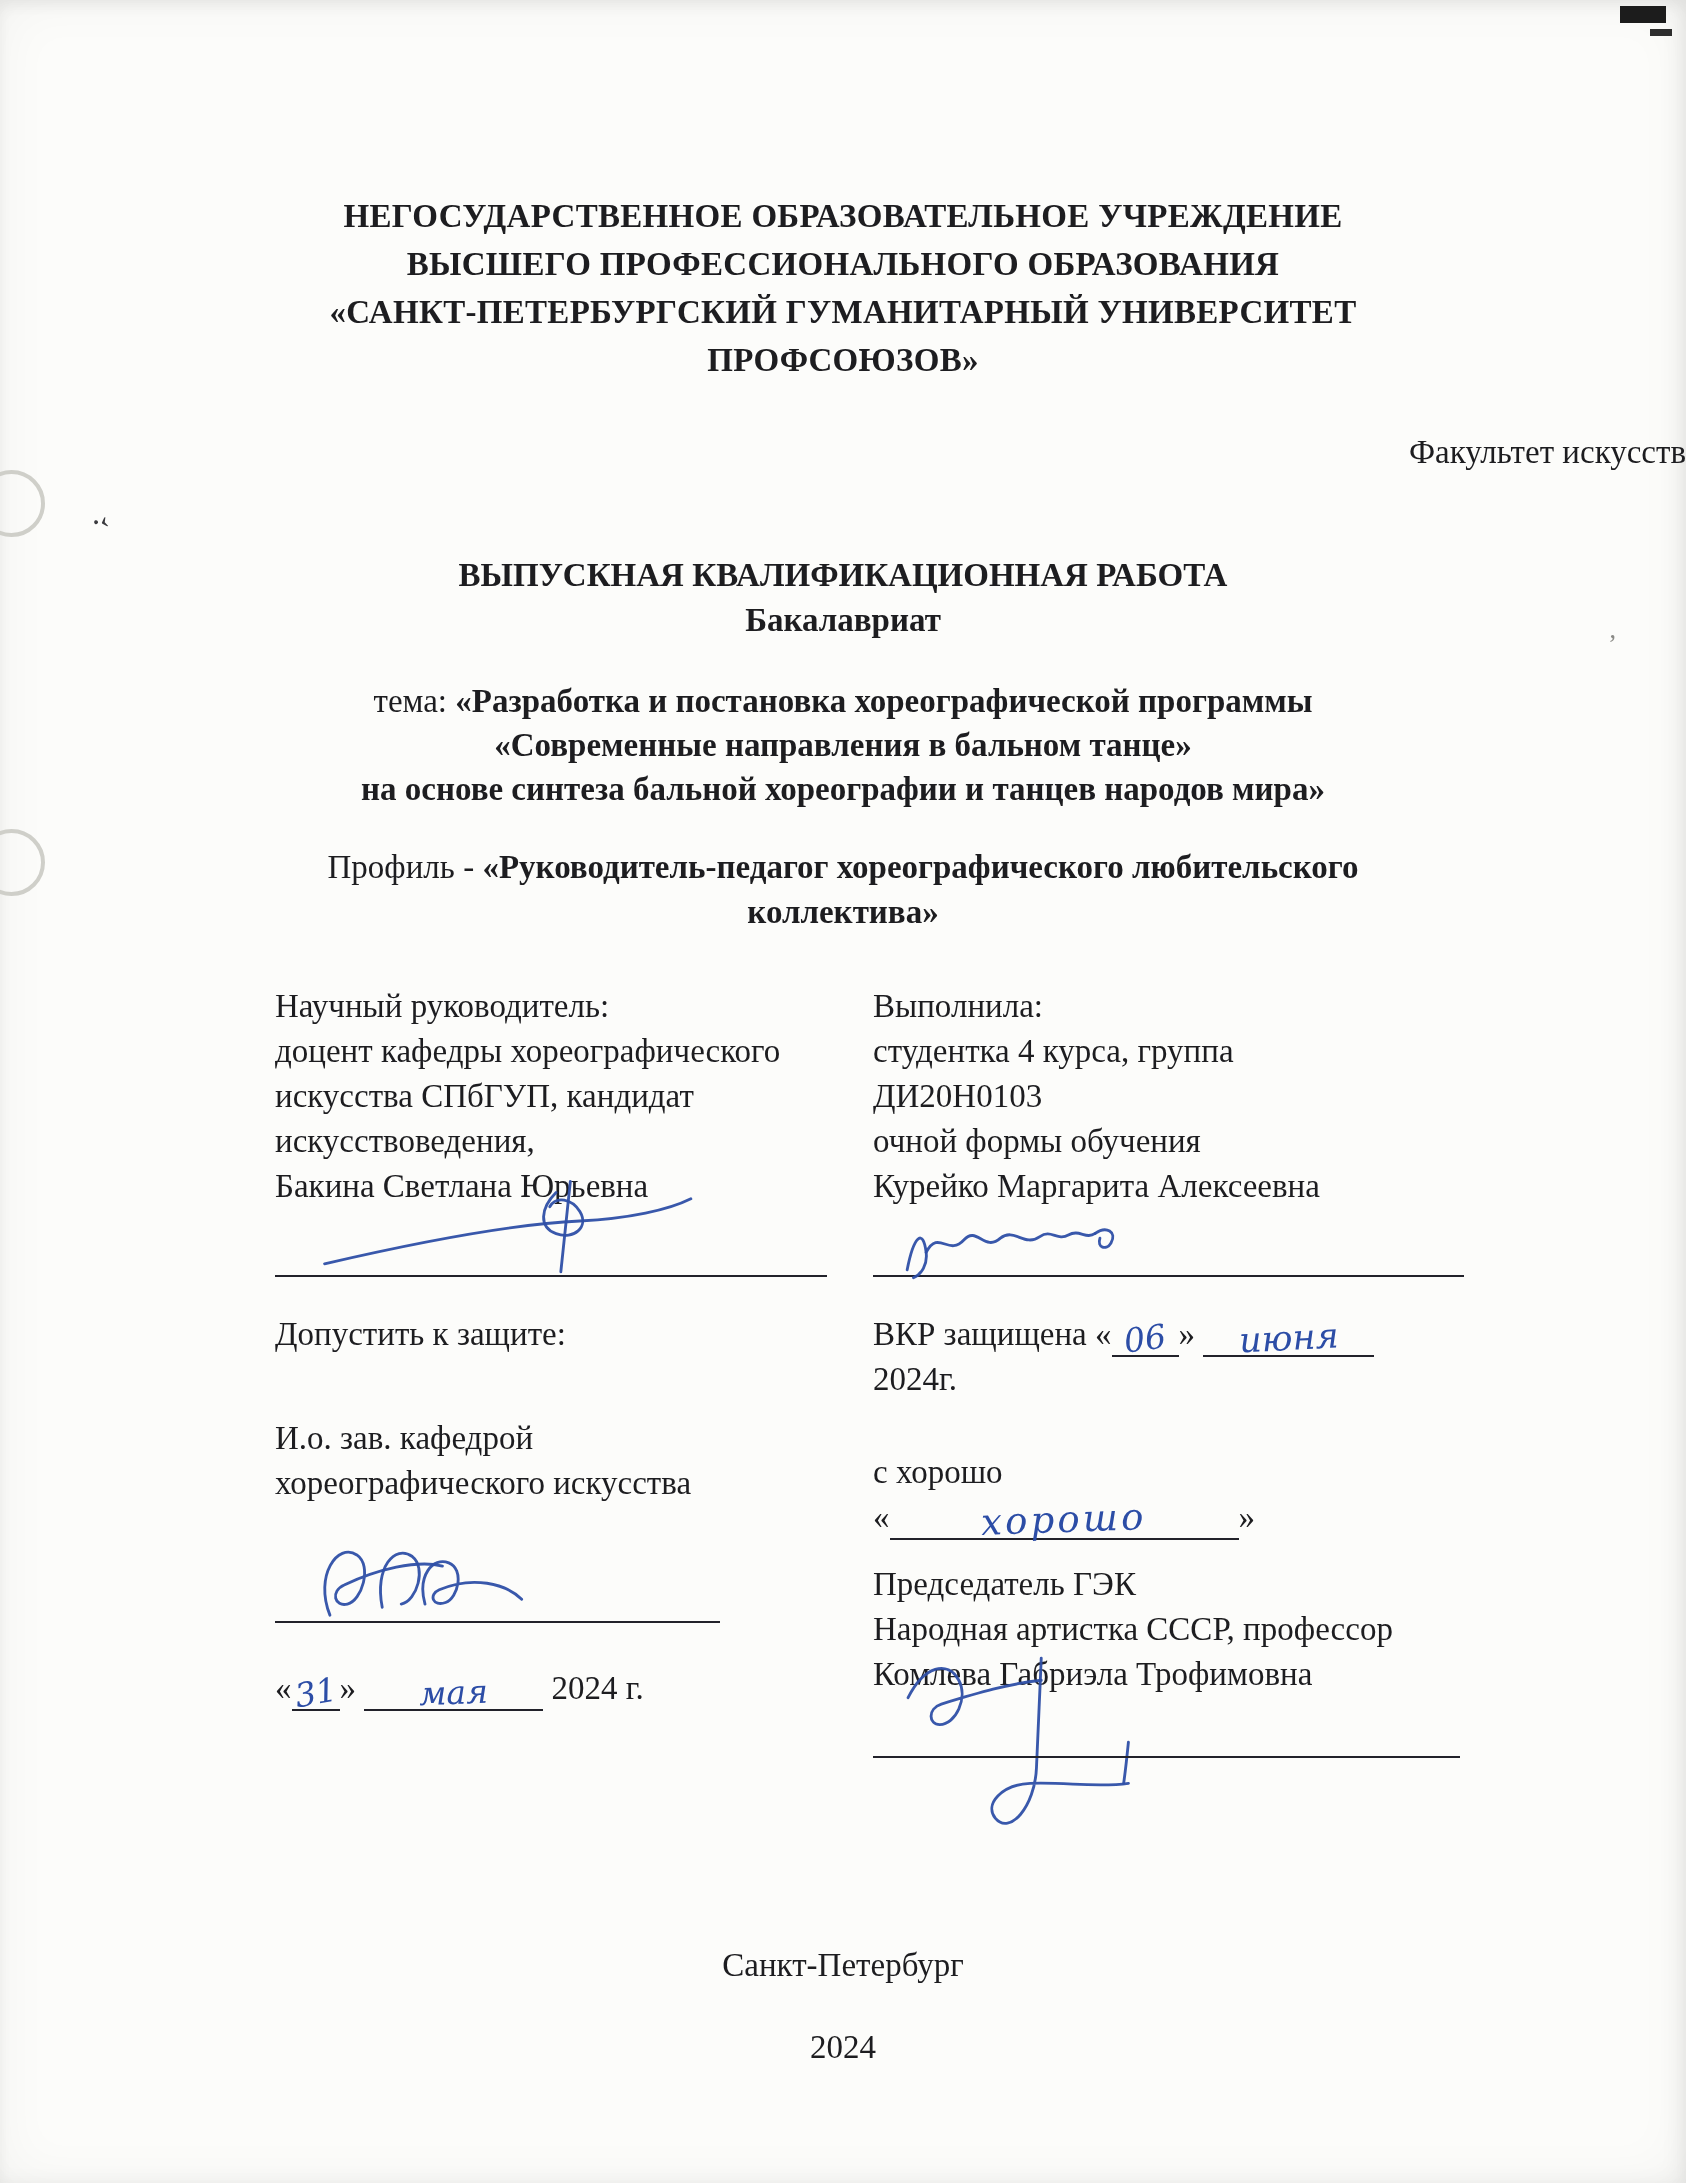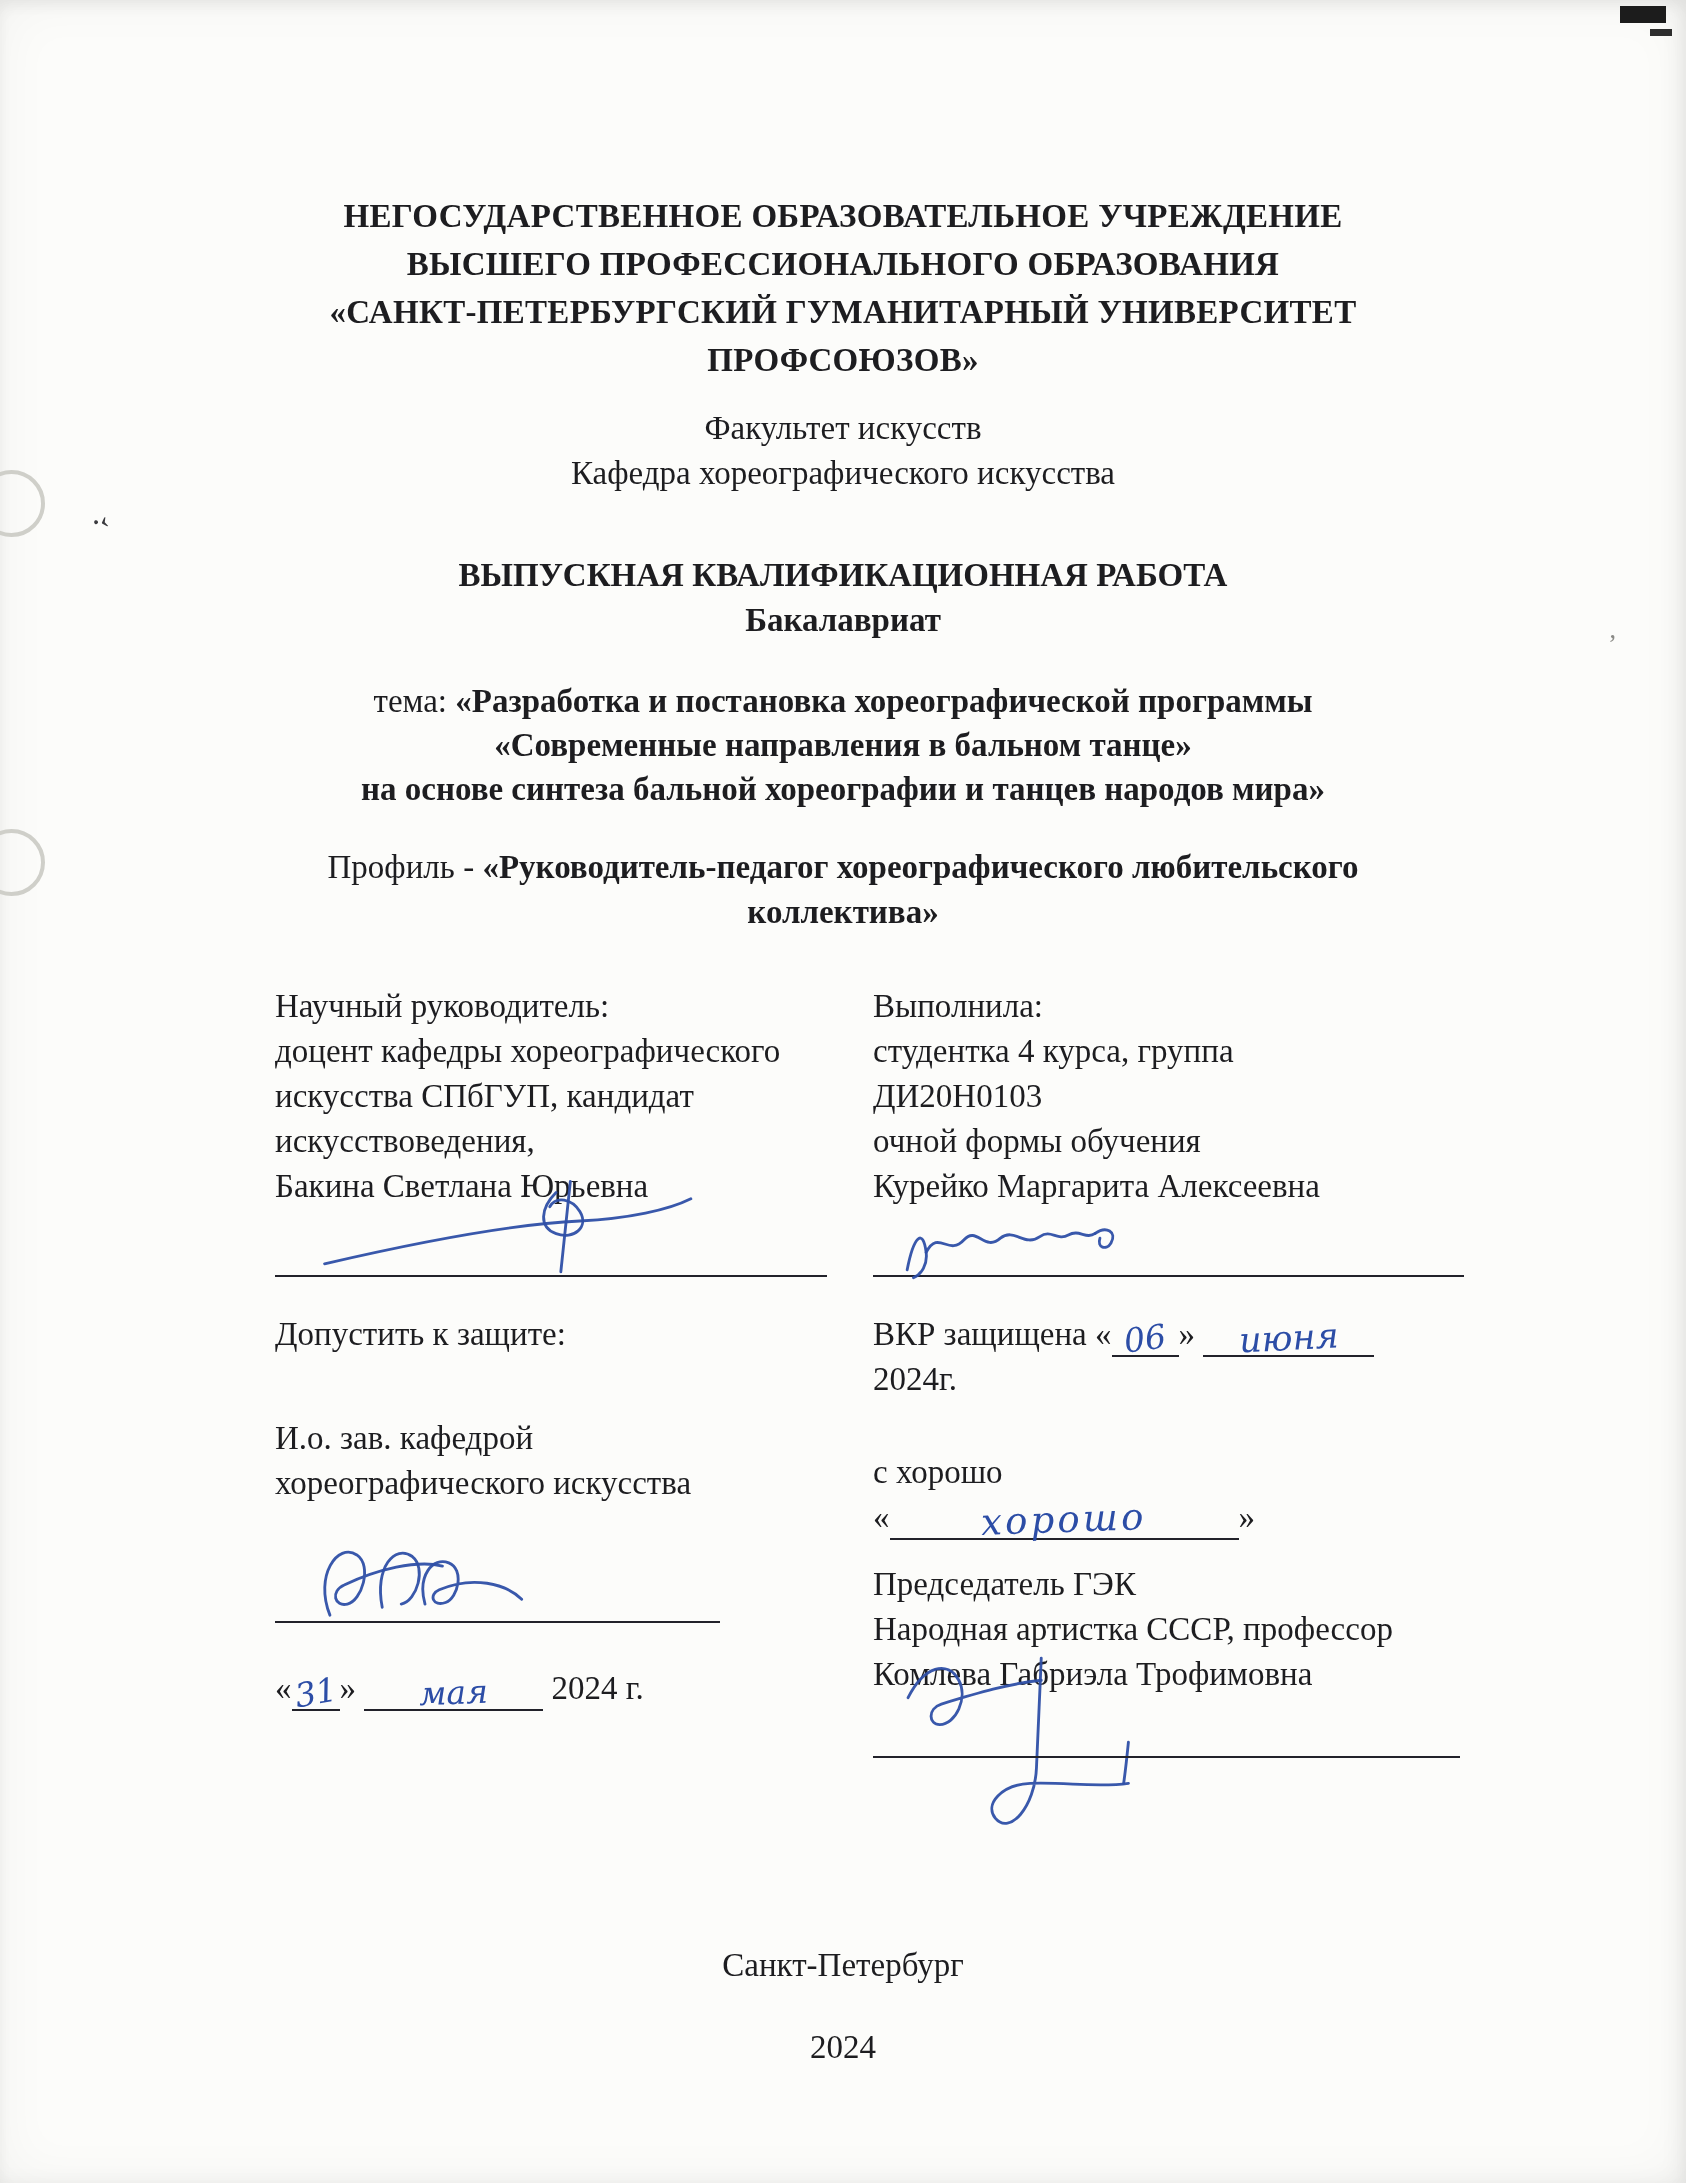--- a/index.html
+++ b/index.html
@@ -12,21 +12,21 @@
     position:relative;
     width:1686px; height:2183px;
     background:#fcfcfa;
     color:#1d1d20;
     font-size:33px;
     overflow:hidden;
     box-shadow: inset 0 0 56px rgba(0,0,0,0.045), inset -8px 0 20px rgba(0,0,0,0.05), inset 0 6.4px 14.3px rgba(0,0,0,0.04);
   }
   .center { position:absolute; left:0; width:100%; text-align:center; }
   .hdr { top:192px; font-weight:bold; line-height:48px; letter-spacing:0.3px; }
-  .faculty { top:406px; line-height:45px; }
+  .faculty { top:430px; line-height:45px;text-align:right; }
   .worktitle { top:553px; font-weight:bold; line-height:45px; }
   .theme { top:679px; line-height:44px;text-align:center; }
   .program { top:845px; line-height:45px; }
   b { font-weight:bold; }
 
   .col-left  { position:absolute; left:275px;  width:603px; line-height:45px; }
   .col-right { position:absolute; left:873px; width:627px; line-height:45px; }
   .rowA { top:984px; }
   .rowB { top:1312px; }
   .rowHead { top:1416px; }
@@ -85,21 +85,20 @@
 
   <div class="center hdr">
     <div>НЕГОСУДАРСТВЕННОЕ ОБРАЗОВАТЕЛЬНОЕ УЧРЕЖДЕНИЕ</div>
     <div>ВЫСШЕГО ПРОФЕССИОНАЛЬНОГО ОБРАЗОВАНИЯ</div>
     <div>«САНКТ-ПЕТЕРБУРГСКИЙ ГУМАНИТАРНЫЙ УНИВЕРСИТЕТ</div>
     <div>ПРОФСОЮЗОВ»</div>
   </div>
 
   <div class="center faculty">
     <div>Факультет искусств</div>
-    <div>Кафедра хореографического искусства</div>
   </div>
 
   <div class="center worktitle">
     <div>ВЫПУСКНАЯ КВАЛИФИКАЦИОННАЯ РАБОТА</div>
     <div>Бакалавриат</div>
   </div>
 
   <div class="center theme">
     <div><span>тема: </span><b>«Разработка и постановка хореографической программы</b></div>
     <div><b>«Современные направления в бальном танце»</b></div>

